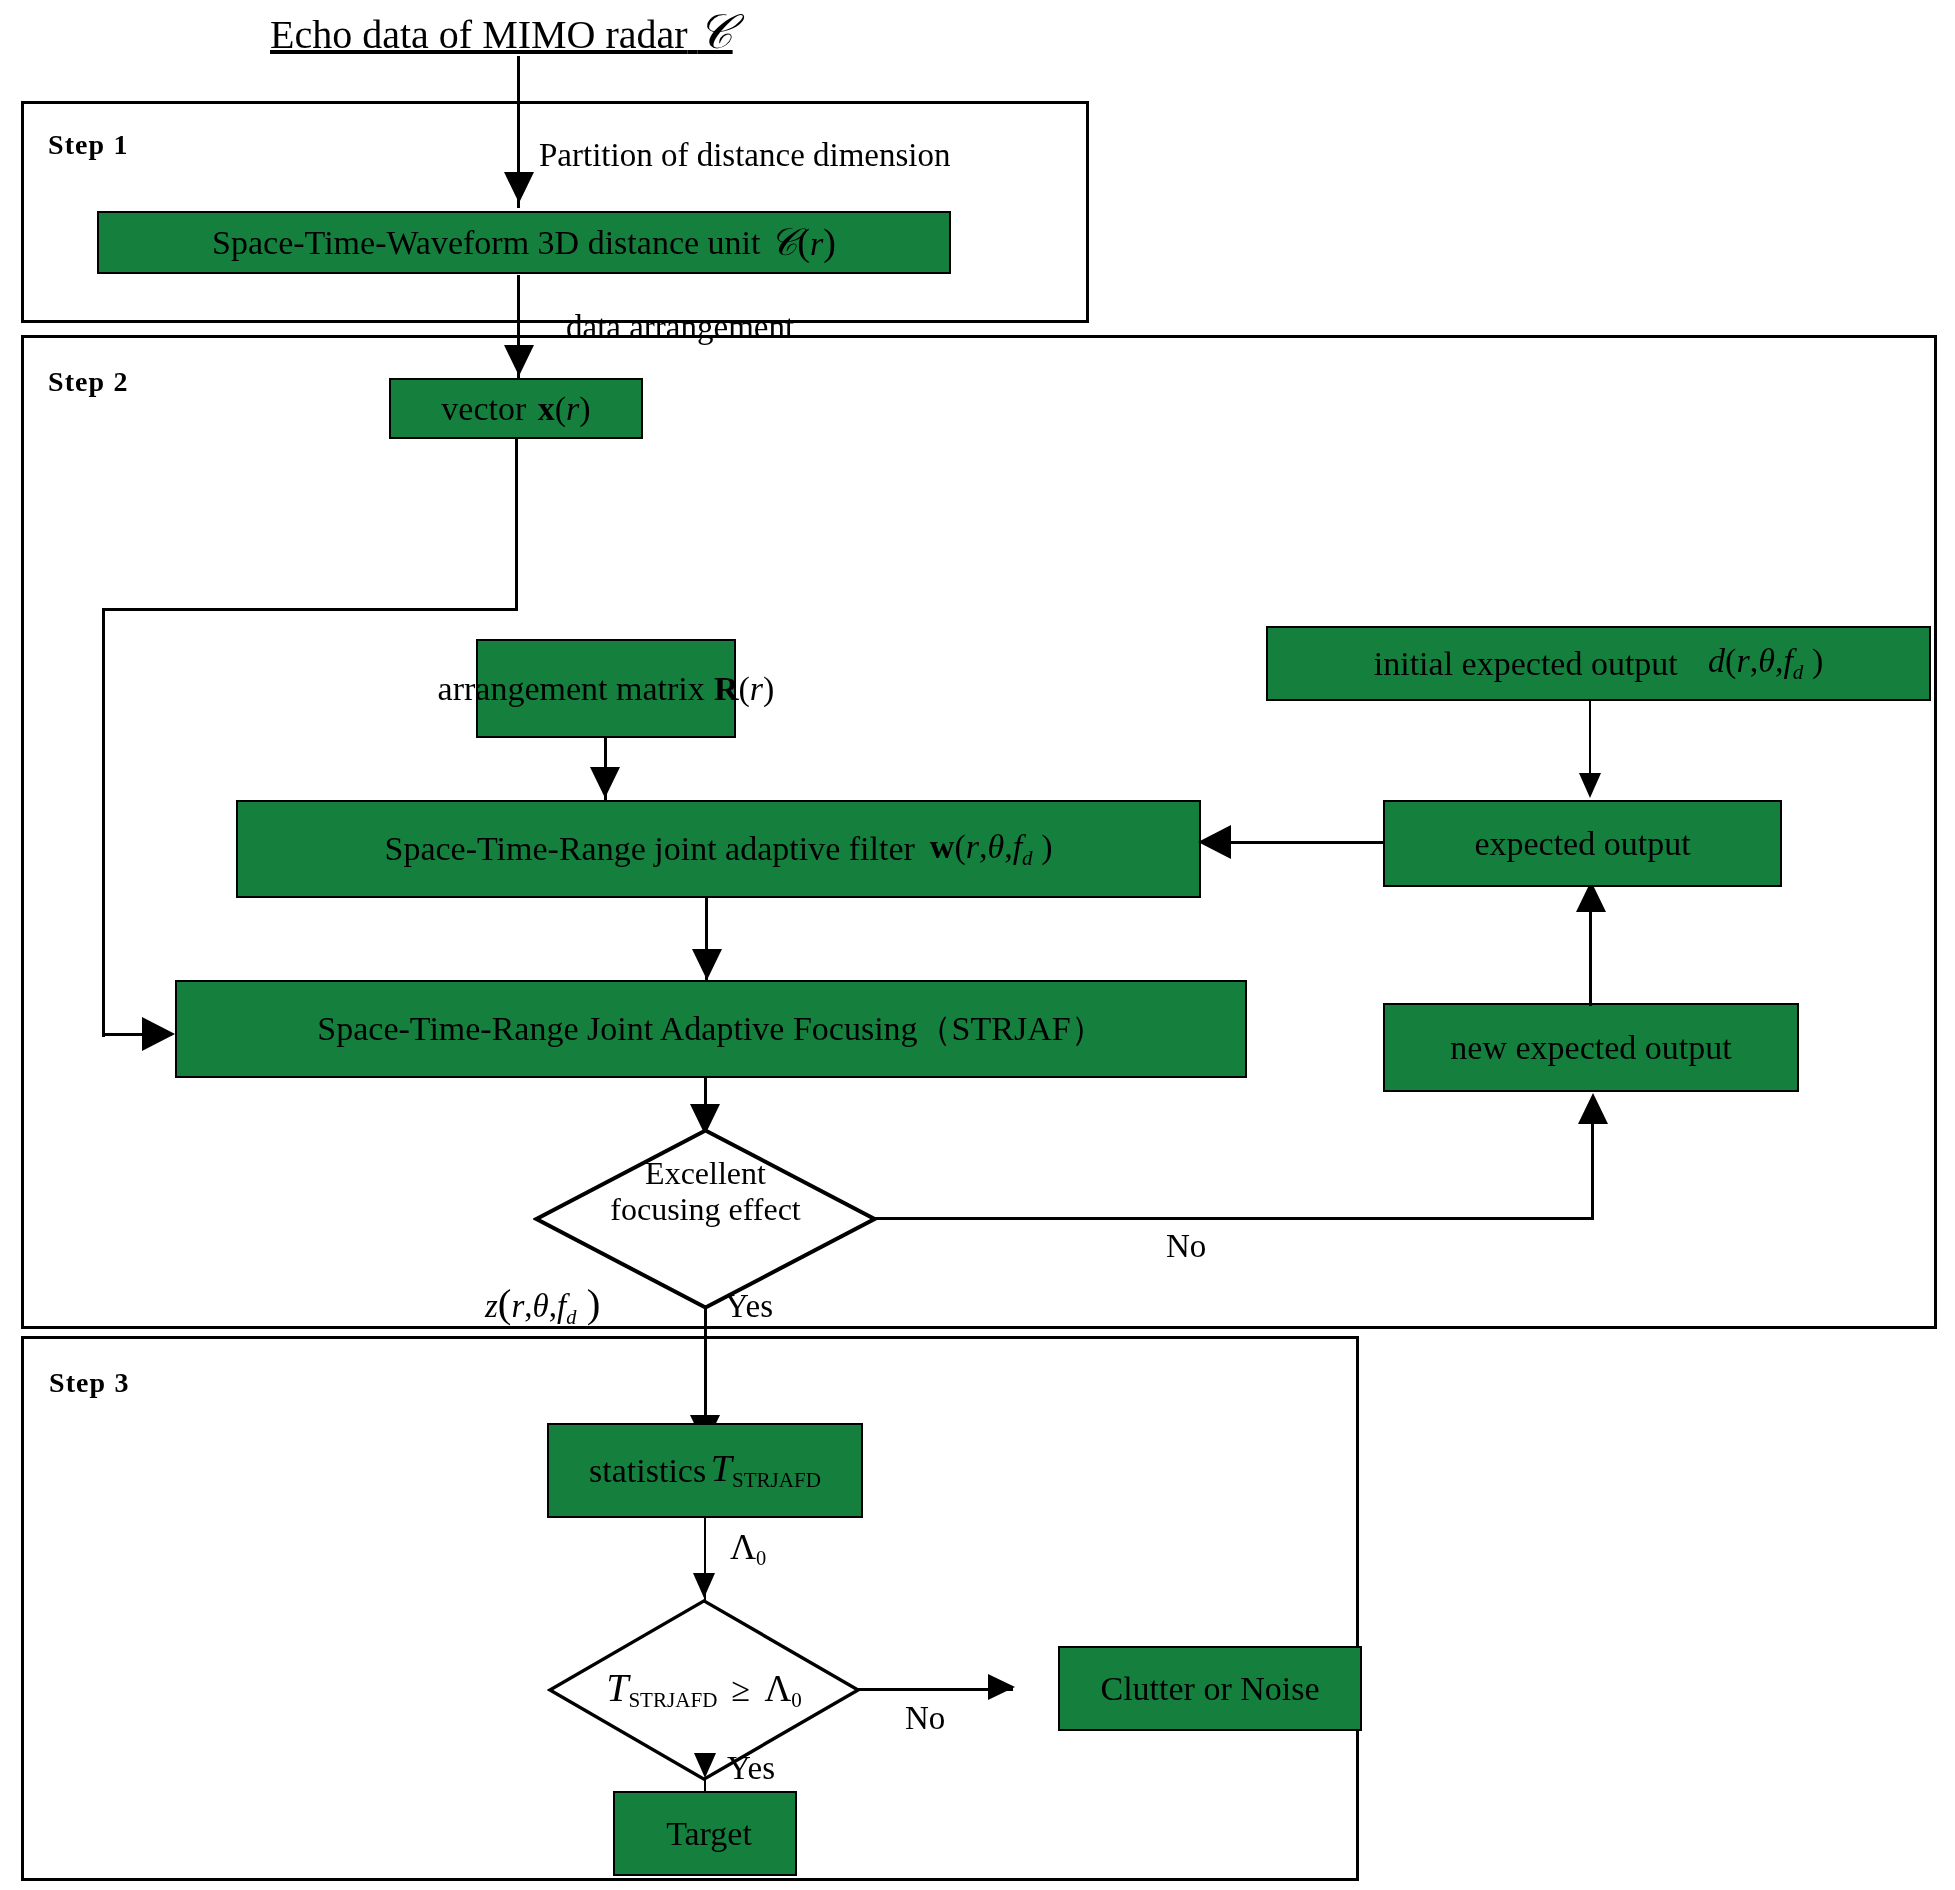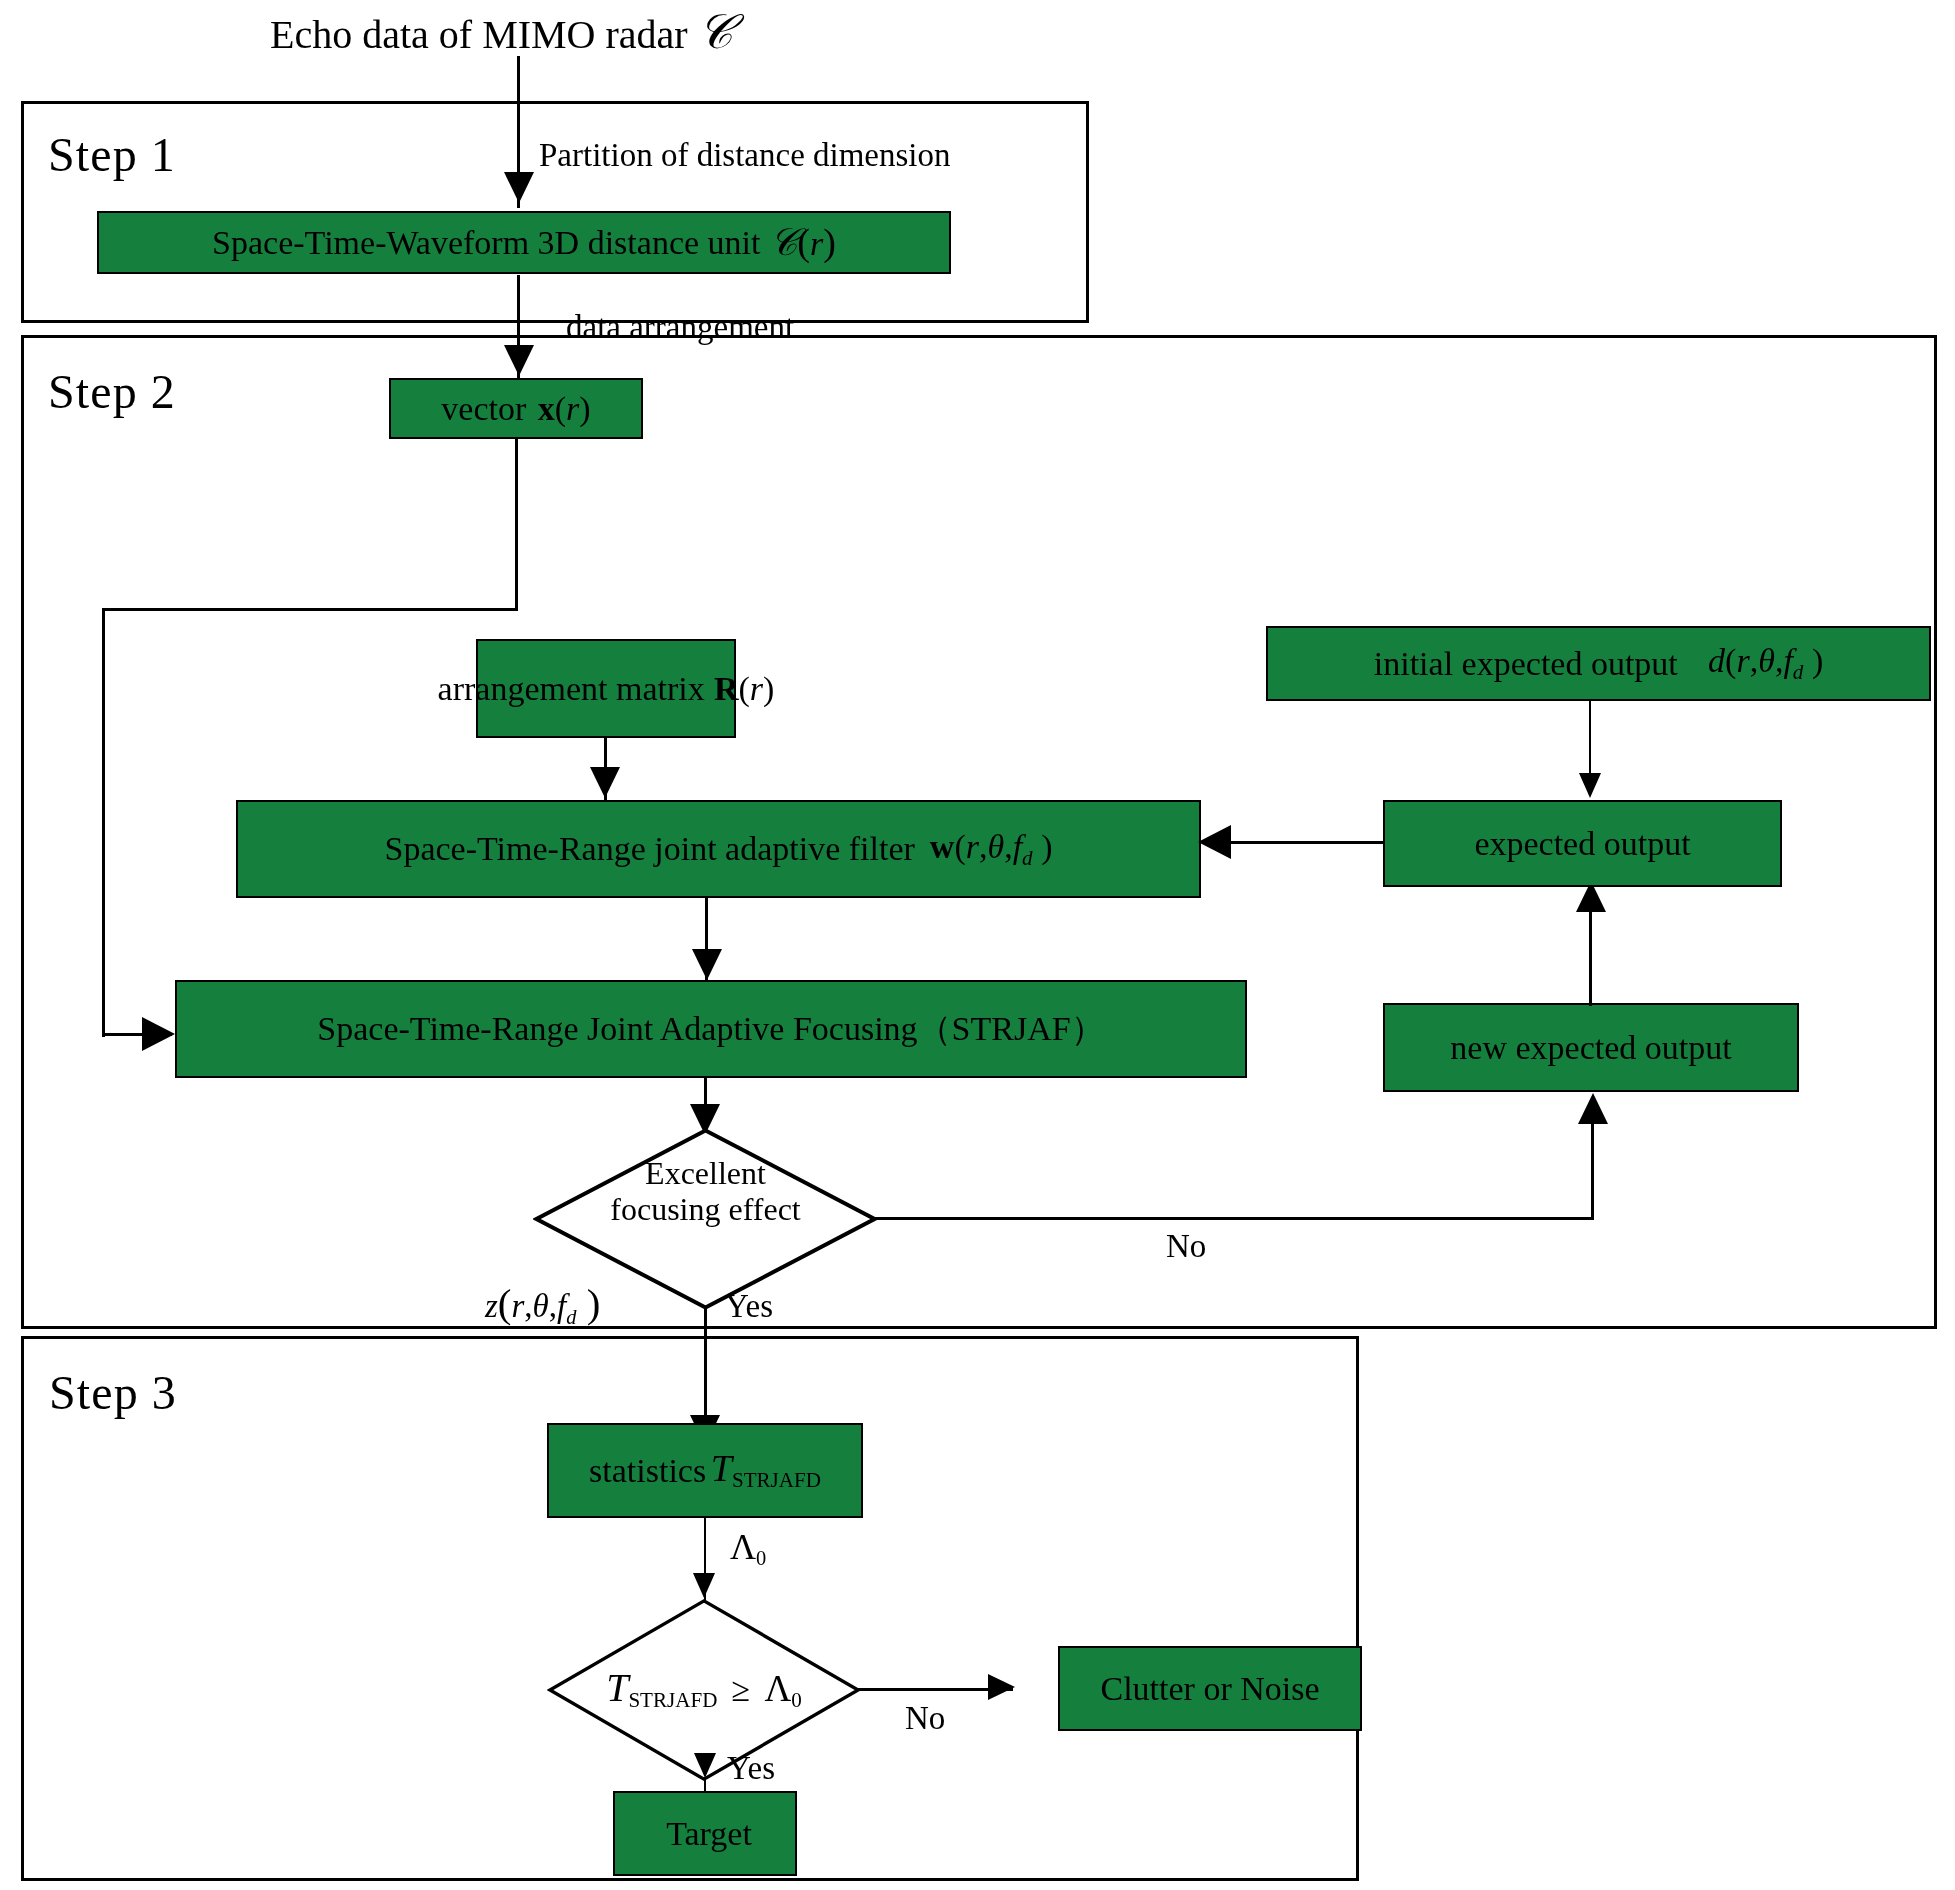--- a/index.html
+++ b/index.html
@@ -14,22 +14,22 @@
   }
   
   .step-frame{
     position:absolute;
     border:3.4px solid #000;
     box-sizing:border-box;
     background:transparent;
   }
   .step-label{
     position:absolute;
-    font-weight:normal;
-    font-size:48px;
+    font-weight:bold;
+    font-size:28px;
     letter-spacing:1.1px;
     line-height:1;
     white-space:nowrap;
   }
   
   .pbox{
     position:absolute;
     border:2.9px solid #000;
     box-sizing:border-box;
     background:#15803d;
@@ -103,21 +103,21 @@
     font-size:32px;
     line-height:1.12;
     white-space:nowrap;
   }
 </style>
 </head>
 <body>
 
 <div id="root">
 
-  <div class="ftext" style="left:270px; top:5.7px; font-size:40px;">
+  <div class="ftext" style="left:270px; top:5.7px; font-size:40px;text-decoration:underline;">
     <span>Echo data of MIMO radar</span>
     <span class="scr" style="font-size:48px;">𝒞</span>
   </div>
 
   <div class="step-frame" style="left:20.7px; top:101px; width:1068px; height:222px;"></div>
   <div class="step-label" style="left:48px; top:131px;">Step 1</div>
 
   <div class="vline" style="left:517px; top:56px; height:152px;"></div>
   <div class="arrow-d" style="left:504px; top:172px;"></div>
   <div class="ftext" style="left:539px; top:138px;">Partition of distance dimension</div>

